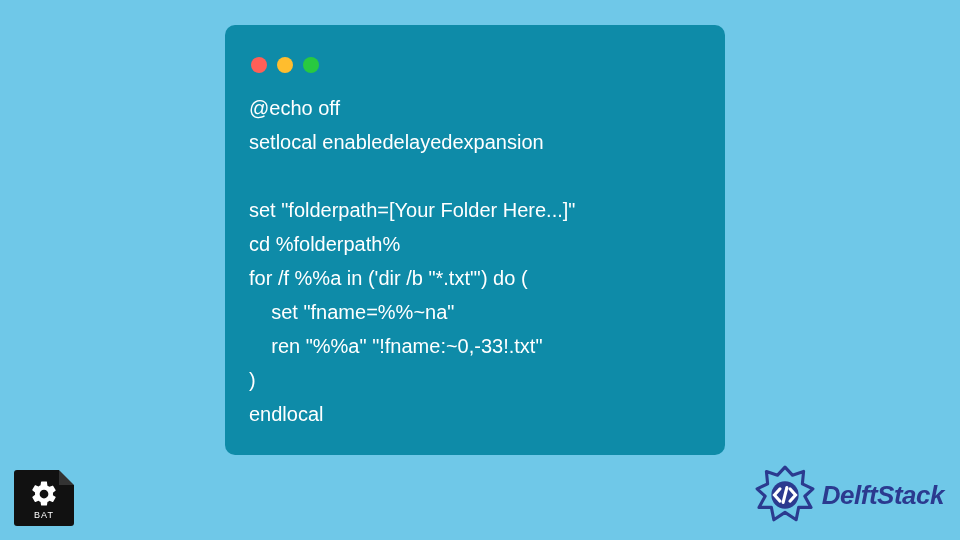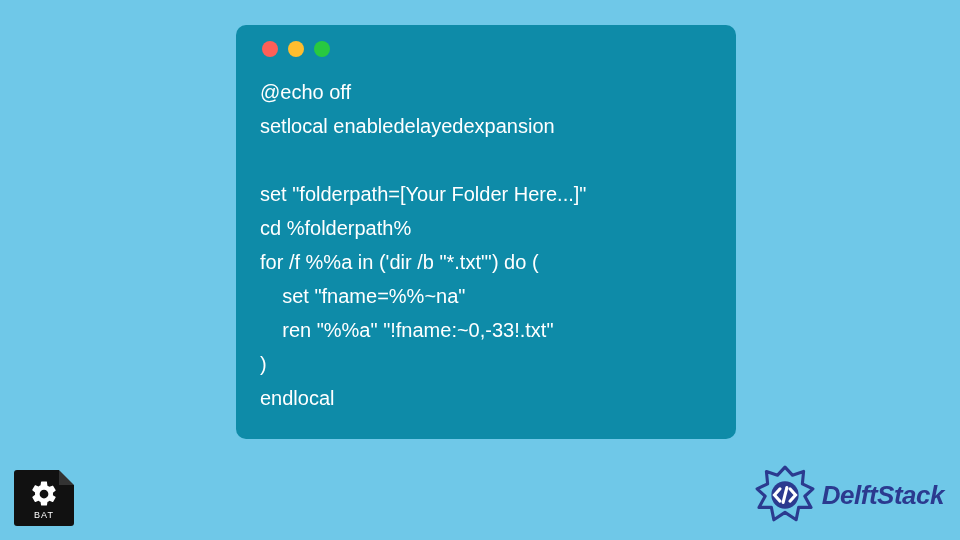--- a/index.html
+++ b/index.html
@@ -6,26 +6,26 @@
   body {
     width: 960px;
     height: 540px;
     background: #6fc8e8;
     position: relative;
     font-family: -apple-system, "Segoe UI", Helvetica, Arial, sans-serif;
     overflow: hidden;
   }
   .code-window {
     position: absolute;
-    left: 236px;
+    left: 225px;
     top: 25px;
     width: 500px;
     background: #0e8ba8;
     border-radius: 10px;
-    padding: 16px 24px 24px 24px;
+    padding: 32px 24px 24px 24px;
   }
   .titlebar {
     display: flex;
     gap: 10px;
     margin-bottom: 18px;
     padding-left: 2px;
   }
   .dot {
     width: 16px;
     height: 16px;

